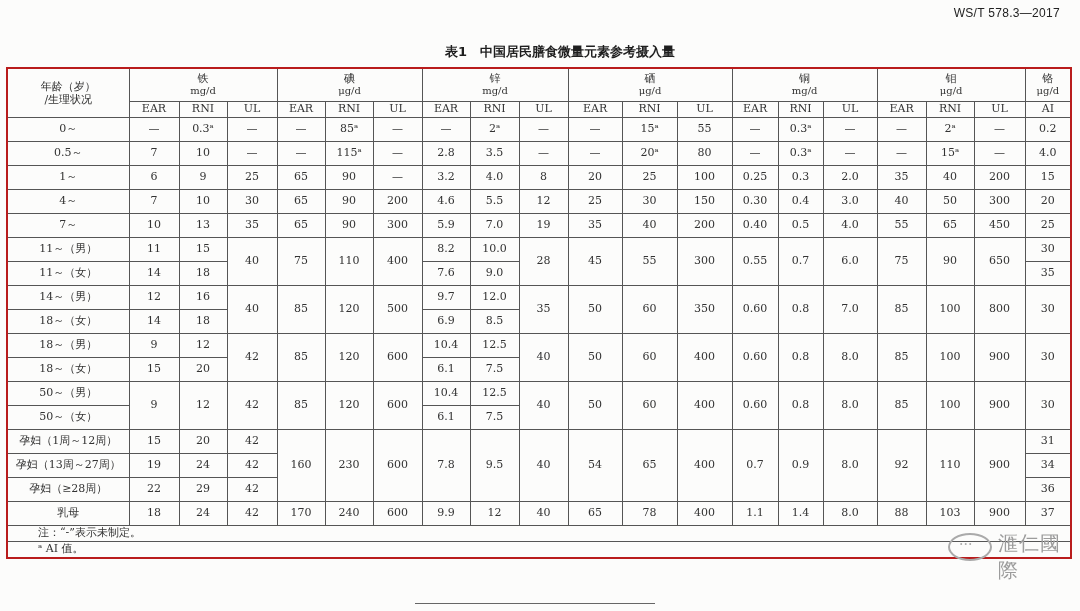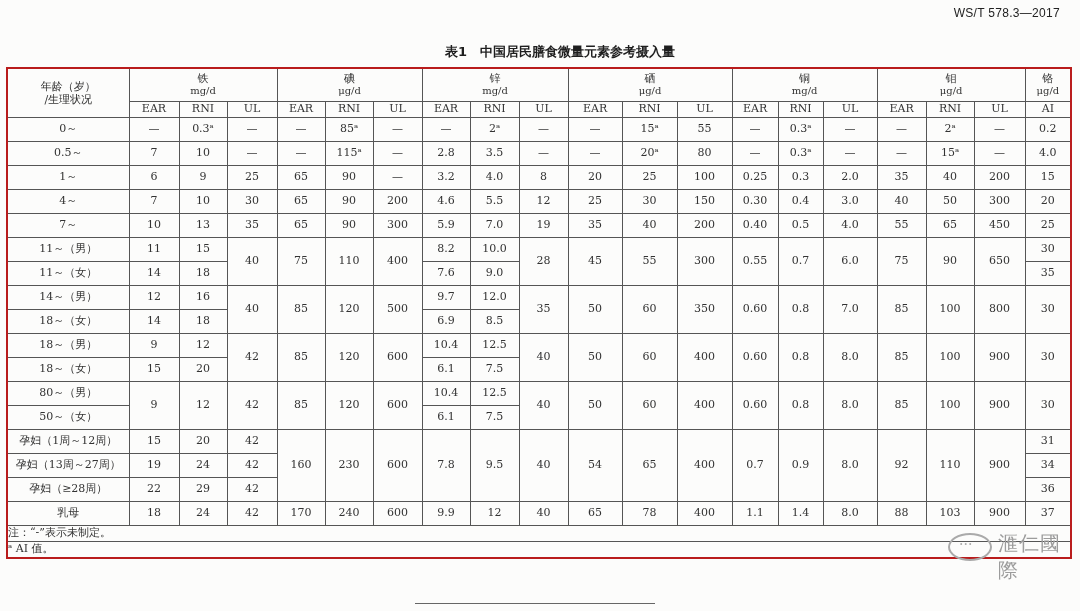--- a/index.html
+++ b/index.html
@@ -7,21 +7,21 @@
        font-family:"DejaVu Serif","Liberation Serif",serif;color:#2a2a2a;}
   .std{position:absolute;right:20px;top:6px;font-family:"Liberation Sans","DejaVu Sans",sans-serif;font-weight:normal;font-size:12px;color:#222;letter-spacing:0.3px;}
   .title{position:absolute;left:0;right:0;top:43px;text-align:center;font-family:"DejaVu Sans","Liberation Sans",sans-serif;font-weight:bold;font-size:13px;color:#1e1e1e;padding-left:40px;}
   table{position:absolute;left:6px;top:67px;border-collapse:collapse;table-layout:fixed;width:1064px;
         border:2px solid #b91c1c;}
   td,th{border:1px solid #555;text-align:center;vertical-align:middle;font-size:11px;font-weight:normal;padding:0;line-height:12px;color:#333;}
   th{font-size:11px;}
   .hd1{height:33px;}
   .hd2{height:16px;font-size:10px;}
   .dr td{height:23px;}
-  .note td{height:15px;text-align:left;font-size:11px;}
+  .note td{height:15px;text-align:left;padding-left:30px;font-size:11px;}
   .elem{display:block;line-height:13px;}
   .unit{display:block;font-size:10px;line-height:12px;}
   .watermark{position:absolute;left:998px;top:530px;width:70px;font-size:20px;color:#9c9c9c;font-family:"DejaVu Sans",sans-serif;letter-spacing:1px;}
   .wm-icon{position:absolute;left:948px;top:533px;width:40px;height:24px;border:2px solid #aaa;border-radius:50%/50%;}
   .wm-icon::after{content:"···";position:absolute;left:9px;top:1px;color:#aaa;font-size:14px;}
   .footline{position:absolute;left:415px;top:603px;width:240px;border-top:1px solid #666;}
 </style>
 </head>
 <body>
 
@@ -307,21 +307,21 @@
     </tr>
     <tr class="dr">
       <td>18～（女）</td>
       <td>15</td>
         <td>20</td>
       <td>6.1</td>
         <td>7.5</td>
     </tr>
 
     <tr class="dr">
-      <td>80～（男）</td>
+      <td>50～（男）</td>
       <td rowspan="2">9</td>
         <td rowspan="2">12</td>
       <td rowspan="2">42</td>
       <td rowspan="2">85</td>
         <td rowspan="2">120</td>
         <td rowspan="2">600</td>
       <td>10.4</td>
         <td>12.5</td>
       <td rowspan="2">40</td>
       <td rowspan="2">50</td>

